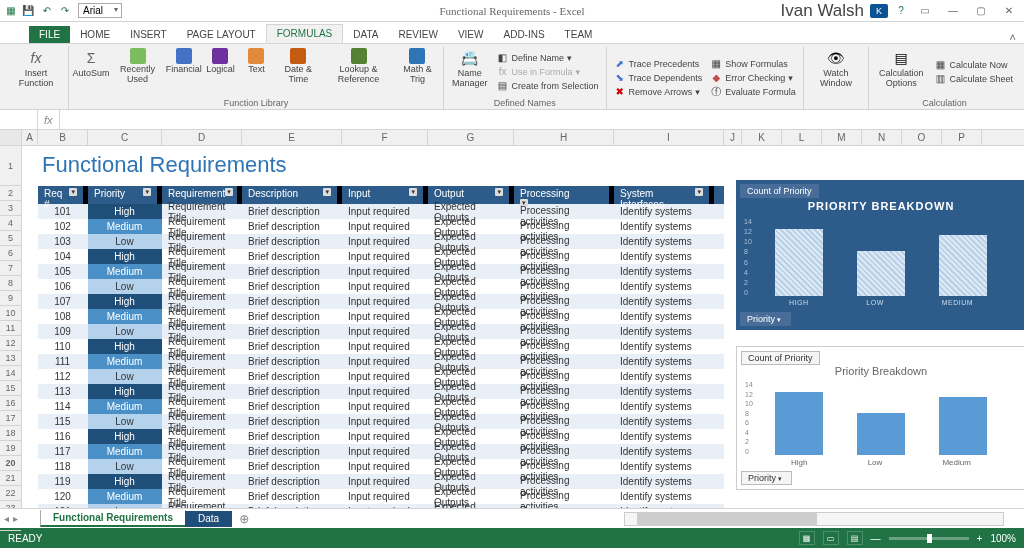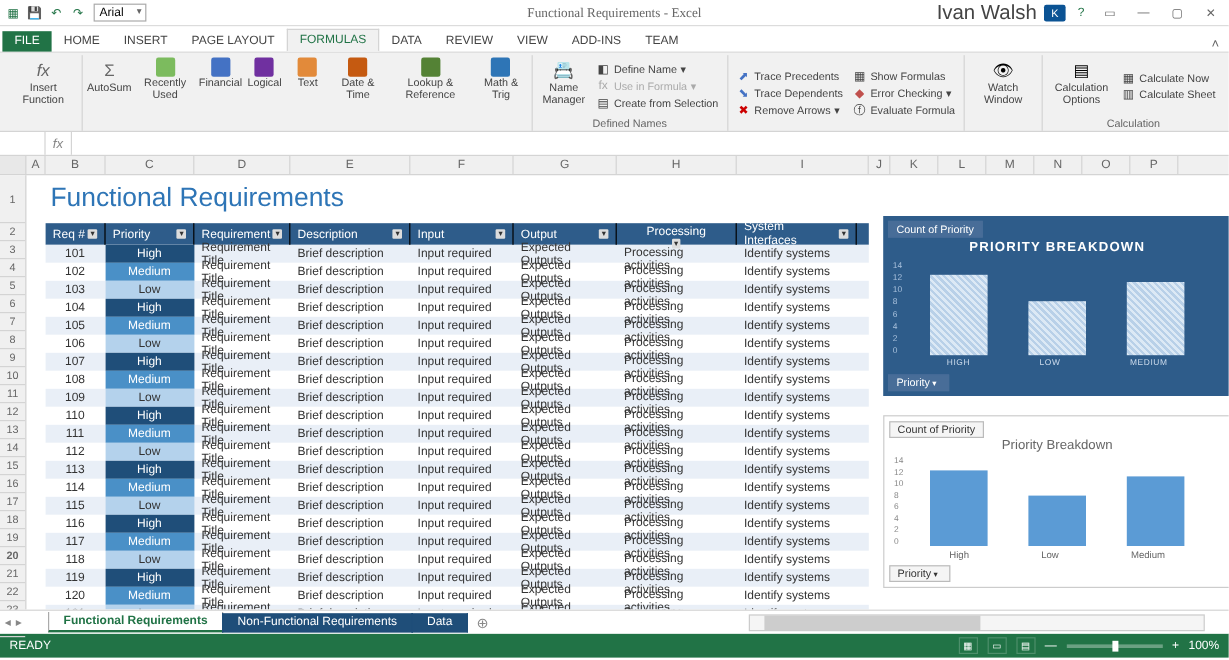--- a/index.html
+++ b/index.html
@@ -14,21 +14,21 @@
 .title-bar .font-name::after { content: "▾"; position: absolute; right: 3px; top: 1px; font-size: 8px; color: #666;}
 .title-bar .doc-title { position: absolute; left: 50%; transform: translateX(-50%); font-size: 11px; color: #666; font-family: Liberation Serif, serif; }
 .title-bar .right { margin-left: auto; display: flex; align-items: center; gap: 6px; }
 .title-bar .user { font-size: 17px; color: #444; }
 .title-bar .user-badge { background: #0b5394; color: #fff; width: 18px; height: 14px; display: inline-flex; align-items: center; justify-content: center; font-size: 9px; border-radius: 2px; }
 .title-bar .win-btn { width: 22px; height: 14px; display: inline-flex; align-items: center; justify-content: center; font-size: 10px; color: #666; }
 
 
 .ribbon-tabs { height: 22px; background: #fff; display: flex; align-items: flex-end; padding-left: 2px; border-bottom: 1px solid #d4d4d4; }
 .ribbon-tabs .tab { padding: 3px 10px; font-size: 10px; color: #444; text-transform: uppercase; cursor: pointer; }
-.ribbon-tabs .tab.file { background: #217346; color: #fff; }
+.ribbon-tabs .tab.file { background: #217346; color: #fff; margin-left: 27px; }
 .ribbon-tabs .tab.active { color: #217346; border: 1px solid #d4d4d4; border-bottom: 1px solid #f1f1f1; background: #f1f1f1; }
 .ribbon-tabs .right-icons { margin-left: auto; display: flex; gap: 8px; padding-right: 8px; color: #666; }
 
 
 .ribbon { height: 66px; background: #f1f1f1; border-bottom: 1px solid #d4d4d4; display: flex; padding: 2px 4px 0 4px; }
 .ribbon-group { border-right: 1px solid #d4d4d4; padding: 0 4px; display: flex; flex-direction: column; }
 .ribbon-group .buttons { display: flex; gap: 2px; flex: 1; }
 .ribbon-group .group-label { font-size: 9px; color: #666; text-align: center; padding: 1px 0; }
 .rbtn { display: flex; flex-direction: column; align-items: center; justify-content: flex-start; padding: 2px 4px; cursor: pointer; min-width: 34px; }
 .rbtn .ico { width: 20px; height: 20px; margin-bottom: 1px; display: flex; align-items: center; justify-content: center; font-size: 14px; }
@@ -52,21 +52,21 @@
 .grid-area { display: flex; height: 362px; position: relative; }
 .row-headers { width: 22px; background: #f0f0f0; border-right: 1px solid #d4d4d4; }
 .row-headers .rh { height: 16px; border-bottom: 1px solid #d4d4d4; text-align: center; font-size: 9px; color: #666; display: flex; align-items: center; justify-content: center; }
 .sheet { flex: 1; position: relative; overflow: hidden; }
 
 .page-title { position: absolute; left: 20px; top: 6px; font-size: 22px; color: #2e75b6; font-weight: 400; }
 
 
 .data-table { position: absolute; left: 16px; top: 40px; width: 686px; }
 .dt-header { display: flex; background: #2e5c8a; color: #fff; height: 18px; }
-.dt-header .dc { padding: 2px 6px; font-size: 10px; display: flex; align-items: center; justify-content: space-between; border-right: 1px solid #000000; }
+.dt-header .dc { padding: 2px 6px; font-size: 10px; display: flex; align-items: flex-start; justify-content: space-between; border-right: 5px solid #000000; }
 .dt-header .dc .dd { font-size: 7px; background: #ddd; color: #333; padding: 0 2px; border-radius: 1px; }
 .dt-row { display: flex; height: 15px; }
 .dt-row:nth-child(odd) { background: #e9eff7; }
 .dt-row:nth-child(even) { background: #fff; }
 .dt-row .dc { padding: 1px 6px; font-size: 10px; color: #333; border-right: 1px solid transparent; display: flex; align-items: center;}
 .c-req { width: 50px; justify-content: center; }
 .c-pri { width: 74px; justify-content: center; color: #fff !important; }
 .c-req-t { width: 80px; }
 .c-desc { width: 100px; }
 .c-inp { width: 86px; }
@@ -200,20 +200,21 @@
           <div class="ico" style="background:#548235;width:16px;height:16px;border-radius:2px;"></div>
           <div class="lbl">Lookup &amp;
 Reference</div>
         </div>
       <div class="rbtn">
           <div class="ico" style="background:#2e75b6;width:16px;height:16px;border-radius:2px;"></div>
           <div class="lbl">Math &amp;
 Trig</div>
         </div>
     </div>
+    <div class="group-label">Function Library</div>
   </div>
   <div class="ribbon-group">
     <div class="buttons">
       <div class="rbtn">
           <div class="ico">📇</div>
           <div class="lbl">Name
 Manager</div>
         </div>
       <div class="stack">
         <div class="stack-item"><span class="si">◧</span><span>Define Name</span> ▾</div>
@@ -648,21 +649,20 @@
     </div>
   </div>
 </div>
 
 <div class="sheet-tabs">
   <div class="nav">
       <span>◂</span>
       <span>▸</span>
     </div>
   <div class="stab active">Functional Requirements</div>
-  <div class="stab dark">Non-Functional Requirements</div>
   <div class="stab dark">Data</div>
   <div class="plus">⊕</div>
   <div class="hscroll">
       <div class="thumb"></div>
     </div>
 </div>
 
 <div class="status-bar">
   <span>READY</span>
   <div class="right">

